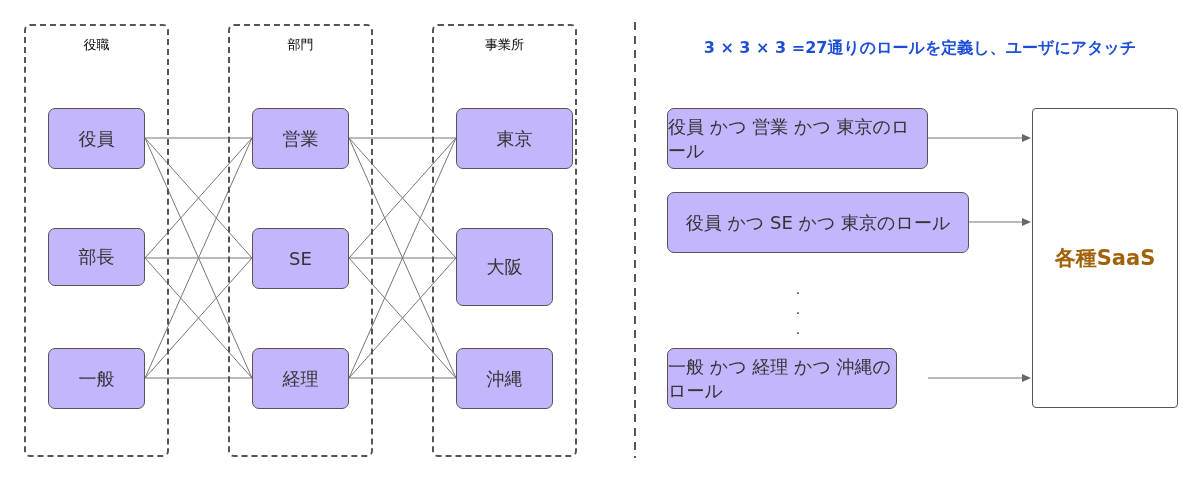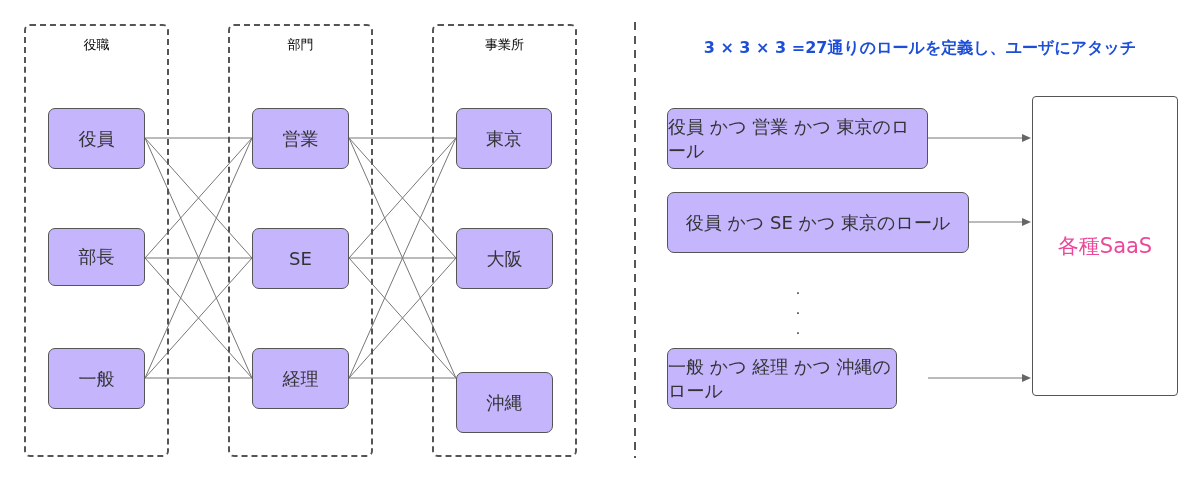--- a/index.html
+++ b/index.html
@@ -2,21 +2,21 @@
 <html><head>
 <meta charset="utf-8">
 <style>
   html,body{margin:0;padding:0;background:#fff;}
   body{width:1200px;height:480px;position:relative;overflow:hidden;font-family:"DejaVu Sans","Liberation Sans",sans-serif;color:#333;}
   svg{position:absolute;left:0;top:0;}
   .group{position:absolute;border:2px dashed #555;border-radius:6px;box-sizing:border-box;}
   .group-label{position:absolute;left:0;right:0;top:10px;text-align:center;font-size:13px;color:#000000;}
   .node{position:absolute;border:1.6px solid #555;border-radius:7px;background:#c4b5fd;box-sizing:border-box;display:flex;align-items:center;justify-content:center;font-size:18px;color:#333;}
   .title{position:absolute;left:650px;top:38px;width:540px;text-align:center;font-size:16px;font-weight:bold;color:#1d4ed8;}
-  .saas{position:absolute;left:1032px;top:96px;width:146px;height:300px;border:1.6px solid #555;border-radius:4px;box-sizing:border-box;display:flex;align-items:center;justify-content:center;font-size:21px;font-weight:normal;color:#ec4899;}
+  .saas{position:absolute;left:1032px;top:108px;width:146px;height:300px;border:1.6px solid #555;border-radius:4px;box-sizing:border-box;display:flex;align-items:center;justify-content:center;font-size:21px;font-weight:bold;color:#a16207;}
   .dots{position:absolute;left:790px;top:283px;width:16px;text-align:center;font-size:14px;line-height:20px;color:#333;}
 </style>
 </head>
 <body>
 
 <svg width="1200" height="480">
   <g id="connectors" stroke="#777" stroke-width="1" fill="none">
       <line x1="145" y1="138" x2="252" y2="138"></line>
       <line x1="145" y1="138" x2="252" y2="258"></line>
       <line x1="145" y1="138" x2="252" y2="378"></line>
@@ -58,23 +58,23 @@
 </div>
 
 <div class="node" style="left:48px;top:108px;width:97px;height:61px;">役員</div>
 <div class="node" style="left:48px;top:228px;width:97px;height:58px;">部長</div>
 <div class="node" style="left:48px;top:348px;width:97px;height:61px;">一般</div>
 
 <div class="node" style="left:252px;top:108px;width:97px;height:61px;">営業</div>
 <div class="node" style="left:252px;top:228px;width:97px;height:61px;">SE</div>
 <div class="node" style="left:252px;top:348px;width:97px;height:61px;">経理</div>
 
-<div class="node" style="left:456px;top:108px;width:96px;height:61px;">東京</div>
-<div class="node" style="left:456px;top:228px;width:97px;height:61px;">大阪</div>
-<div class="node" style="left:456px;top:348px;width:97px;height:61px;margin-top:24px;">沖縄</div>
+<div class="node" style="left:456px;top:108px;width:117px;height:61px;">東京</div>
+<div class="node" style="left:456px;top:228px;width:97px;height:78px;">大阪</div>
+<div class="node" style="left:456px;top:348px;width:97px;height:61px;">沖縄</div>
 
 <div class="title">3 × 3 × 3 =27通りのロールを定義し、ユーザにアタッチ</div>
 
 <div class="node" style="left:667px;top:108px;width:261px;height:61px;">役員 かつ 営業 かつ 東京のロール</div>
 <div class="node" style="left:667px;top:192px;width:302px;height:61px;">役員 かつ SE かつ 東京のロール</div>
 <div class="dots">
   <div>·</div>
   <div>·</div>
   <div>·</div>
 </div>

